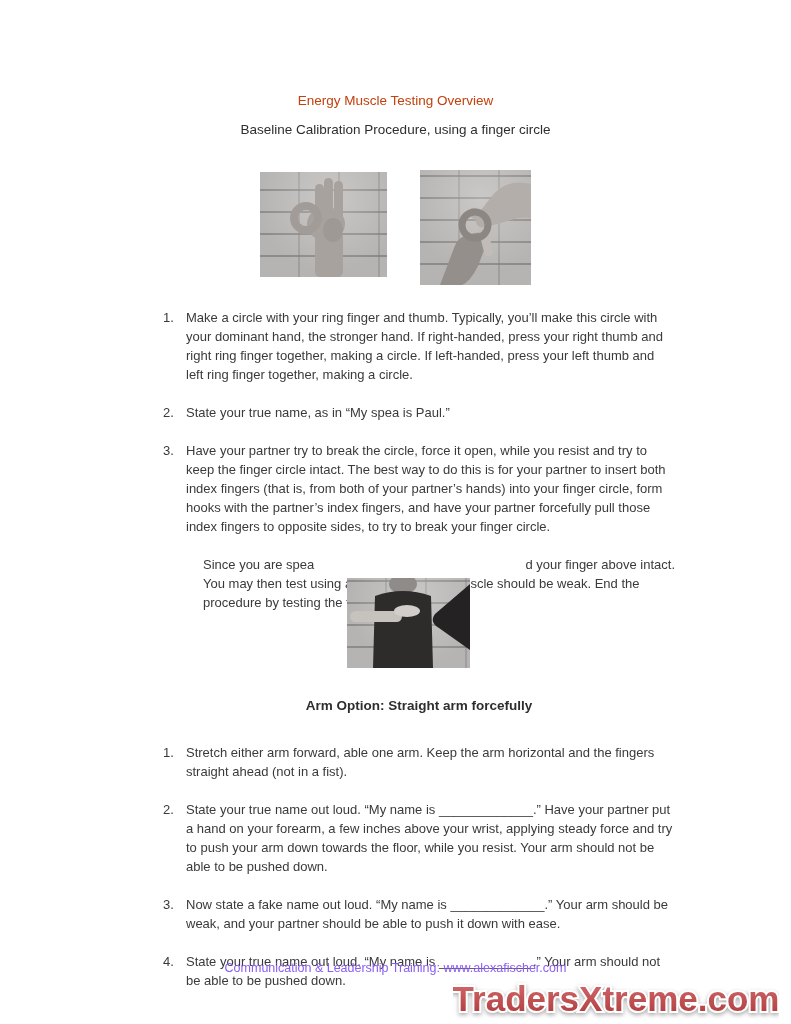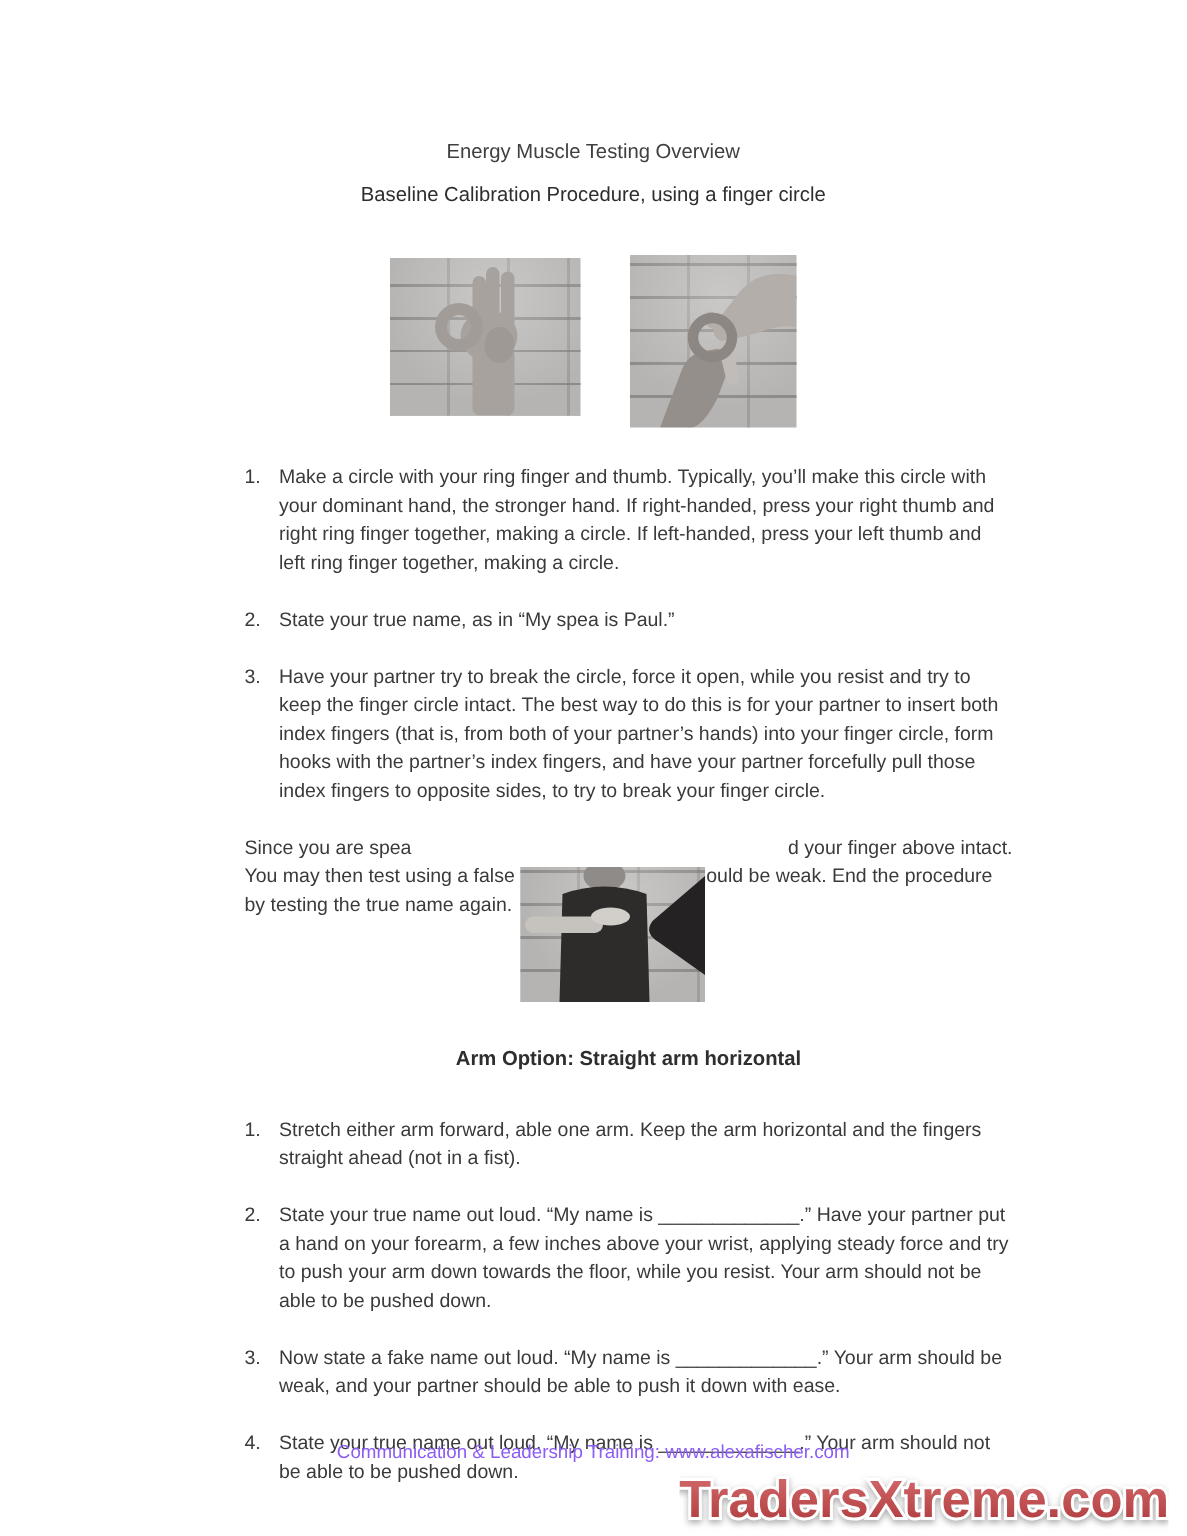--- a/index.html
+++ b/index.html
@@ -8,36 +8,36 @@
     width:791px;height:1024px;
     margin:0 auto;
     background:#ffffff;
     font-family:"Liberation Sans", sans-serif;
     color:#333333;
     overflow:hidden;
   }
   
   .doc-title{
     position:absolute;top:93px;left:0;width:791px;
-    text-align:center;font-size:13.5px;color:#404040;
+    text-align:center;font-size:13.5px;color:#c2410c;
   }
   .doc-subtitle{
     position:absolute;top:122px;left:0;width:791px;
     text-align:center;font-size:13.5px;font-weight:normal;color:#2e2e2e;
   }
   .body-col{
     position:absolute;left:163px;width:512px;
     font-size:13px;line-height:19px;color:#3a3a3a;
   }
   .finger-section{top:308px;}
   .arm-section{top:696px;}
   .li{display:flex;margin:0 0 19px 0;}
   .li .num{flex:none;width:23px;}
   .li .txt{flex:1;}
-  .para{margin-top:0;}
+  .para{margin-top:0;margin-left:40px;}
   .para-line1{display:flex;justify-content:space-between;}
   .arm-heading{
     text-align:center;font-weight:bold;color:#2e2e2e;font-size:13.5px;
     margin:0 0 28px 0;
   }
   .footer{
     position:absolute;top:961px;left:0;width:791px;
     text-align:center;font-size:12.5px;color:#8b5cf6;
   }
   
@@ -122,21 +122,21 @@
     <svg width="123" height="90" viewBox="0 0 123 90">
       <ellipse cx="56" cy="6" rx="14" ry="10" fill="#8f8b88"></ellipse>
       <path d="M28 18 Q56 8 84 18 L86 90 L26 90 Z" fill="#2e2b2b"></path>
       <rect x="3" y="33" width="52" height="11" rx="5.5" fill="#c6c2be"></rect>
       <path d="M123 6 L88 36 Q82 44 92 50 L123 72 Z" fill="#242222"></path>
       <ellipse cx="60" cy="33" rx="13" ry="6" fill="#d2cec9"></ellipse>
     </svg>
   </div>
 
   <div class="body-col arm-section">
-    <div class="arm-heading">Arm Option: Straight arm horizontal</div>
+    <div class="arm-heading">Arm Option: Straight arm forcefully</div>
     <div class="li">
       <span class="num">1.</span>
       <span class="txt">Stretch either arm forward, able one arm. Keep the arm horizontal and the fingers straight ahead (not in a fist).</span>
     </div>
     <div class="li">
       <span class="num">2.</span>
       <span class="txt">State your true name out loud. “My name is _____________.” Have your partner put a hand on your forearm, a few inches above your wrist, applying steady force and try to push your arm down towards the floor, while you resist. Your arm should not be able to be pushed down.</span>
     </div>
     <div class="li">
       <span class="num">3.</span>

